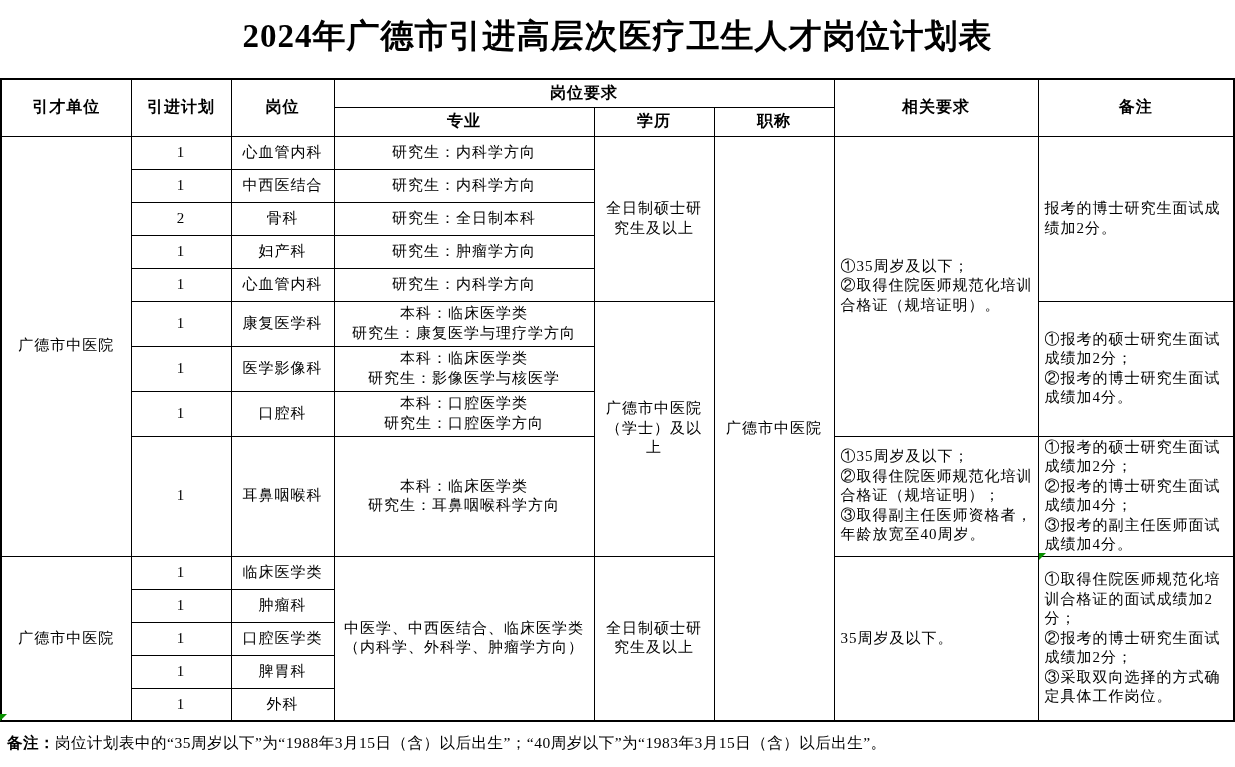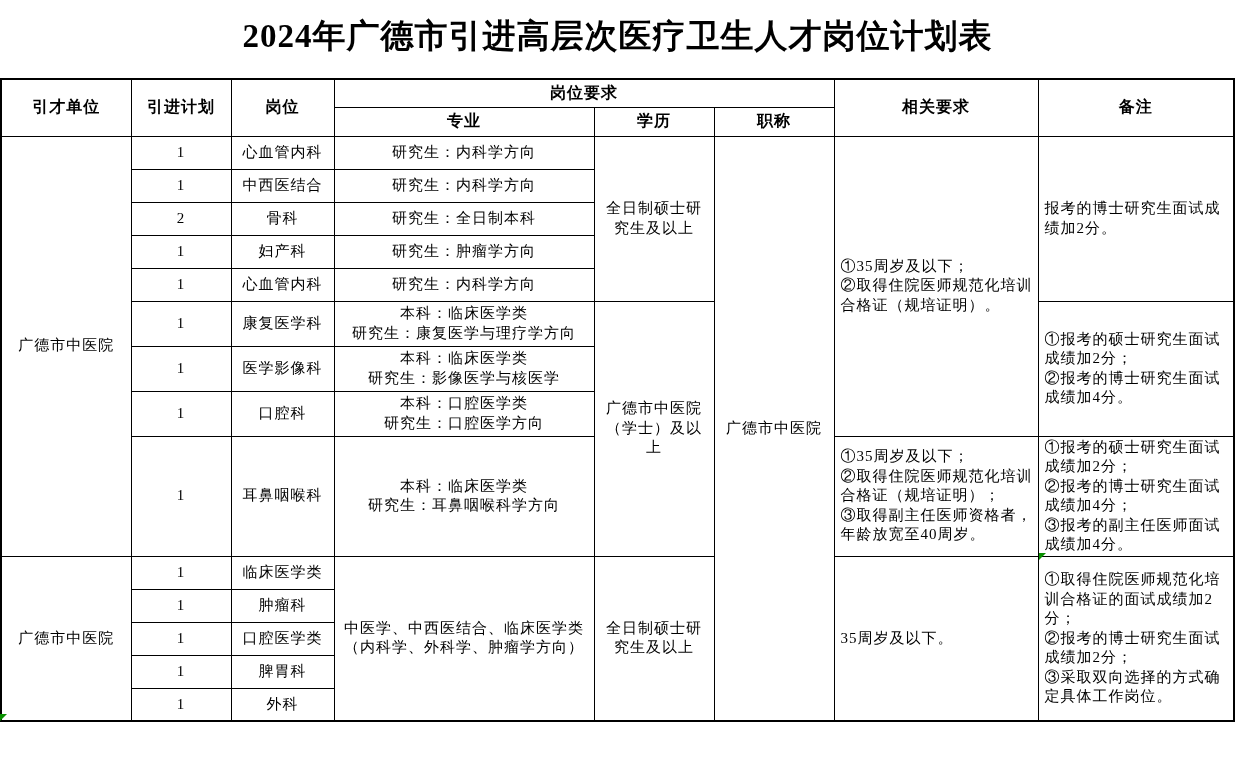--- a/index.html
+++ b/index.html
@@ -148,14 +148,17 @@
       <tr class="r33">
         <td>1</td>
         <td>外科</td>
       </tr>
     </tbody>
   </table>
 
   <div class="tri tri-remark"></div>
   <div class="tri tri-bottom"></div>
 
+  <div class="footnote">
+    <span class="lbl">备注：</span><span>岗位计划表中的“35周岁以下”为“1988年3月15日（含）以后出生”；“40周岁以下”为“1983年3月15日（含）以后出生”。</span>
+  </div>
 
 </div>
 
 </body></html>

